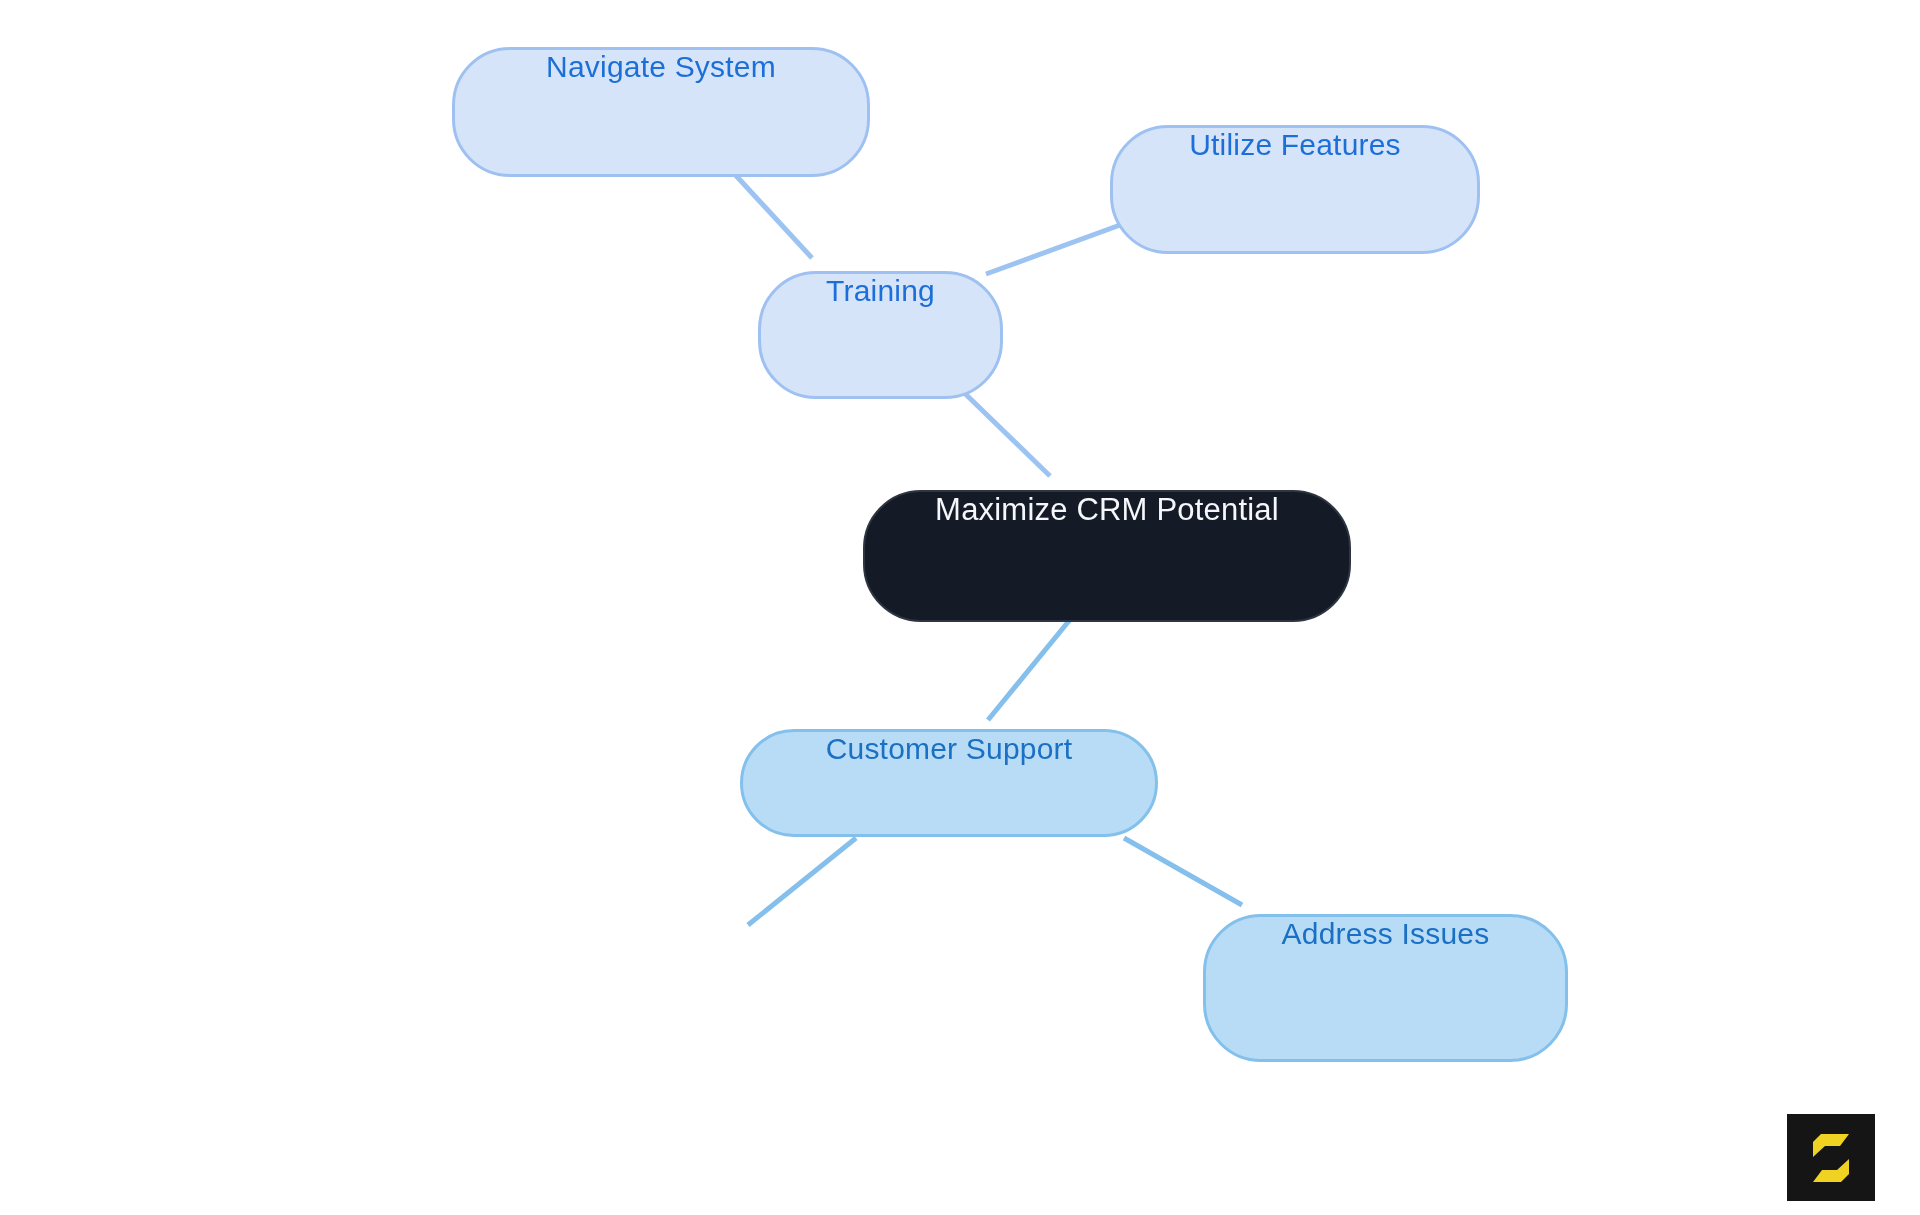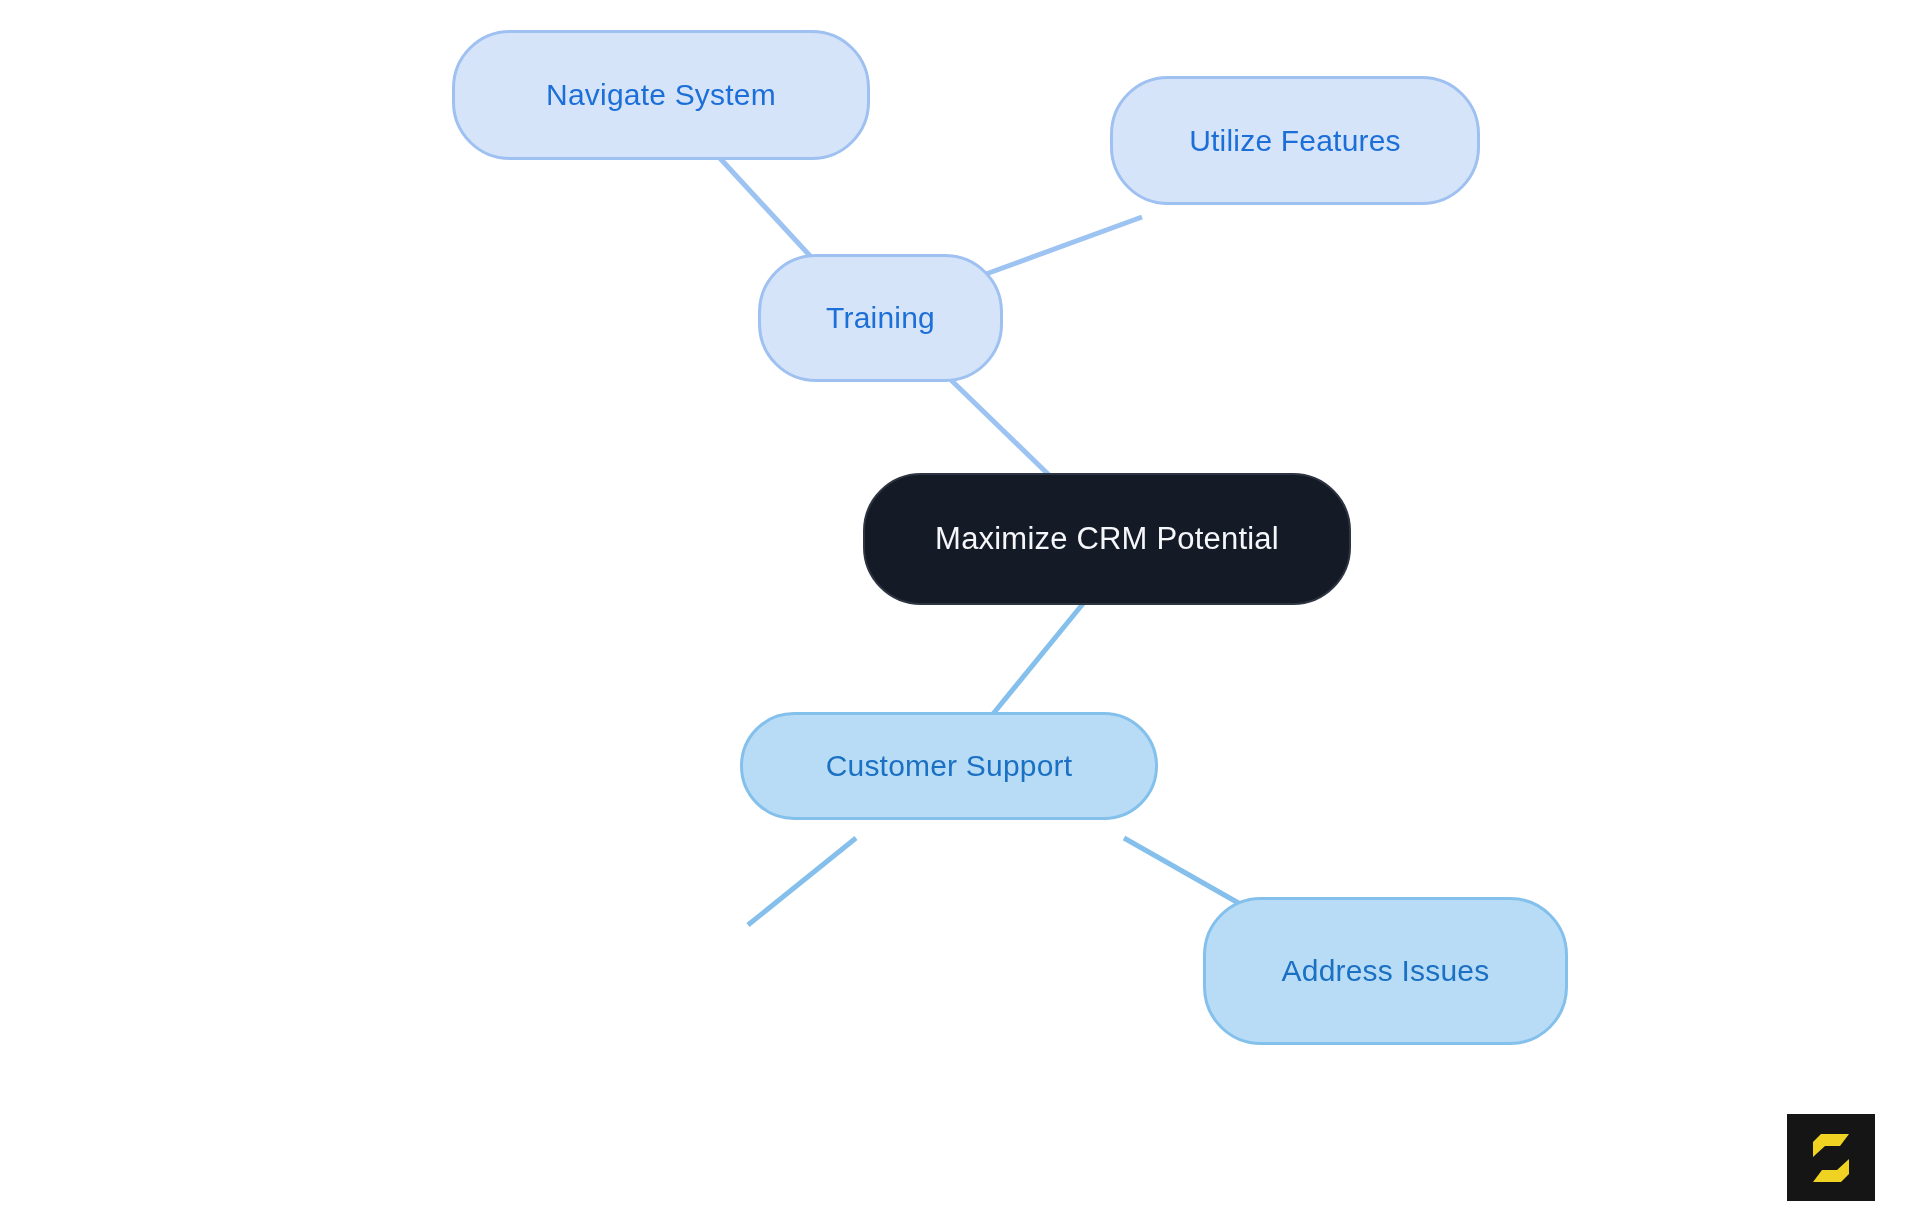--- a/index.html
+++ b/index.html
@@ -14,28 +14,28 @@
   #edges {
     position: absolute;
     left: 0; top: 0;
     width: 1920px; height: 1215px;
   }
   .edge-b1 { stroke: var(--branch1_line); stroke-width: 5; }
   .edge-b2 { stroke: var(--branch2_line); stroke-width: 5; }
   .node {
     position: absolute;
     display: flex;
-    align-items: center;
     justify-content: center;
     border-radius: 58px;
     font-size: 30px;
     letter-spacing: 0.2px;
     box-sizing: border-box;
     white-space: nowrap;
     cursor: default;
+    margin-top: 17px;
   }
   .branch1 {
     background: var(--branch1_fill);
     border: 3px solid var(--branch1_border);
     color: var(--branch1_text);
   }
   .branch2 {
     background: var(--branch2_fill);
     border: 3px solid var(--branch2_border);
     color: var(--branch2_text);
@@ -71,21 +71,21 @@
     <line class="edge-b1" x1="951" y1="380" x2="1050" y2="476"></line>
     <line class="edge-b2" x1="1086" y1="600" x2="988" y2="720"></line>
     <line class="edge-b2" x1="856" y1="838" x2="748" y2="925"></line>
     <line class="edge-b2" x1="1124" y1="838" x2="1242" y2="905"></line>
   </svg>
 
   <div class="node branch1" style="left:452px; top:30px; width:418px; height:130px;">
     <span>Navigate System</span>
   </div>
 
-  <div class="node branch1" style="left:1110px; top:76px; width:370px; height:129px;">
+  <div class="node branch1" style="left:1110px; top:108px; width:370px; height:129px;">
     <span>Utilize Features</span>
   </div>
 
   <div class="node root-node" style="left:863px; top:473px; width:488px; height:132px;">
     <span>Maximize CRM Potential</span>
   </div>
 
   <div class="node branch1" style="left:758px; top:254px; width:245px; height:128px;">
     <span>Training</span>
   </div>

